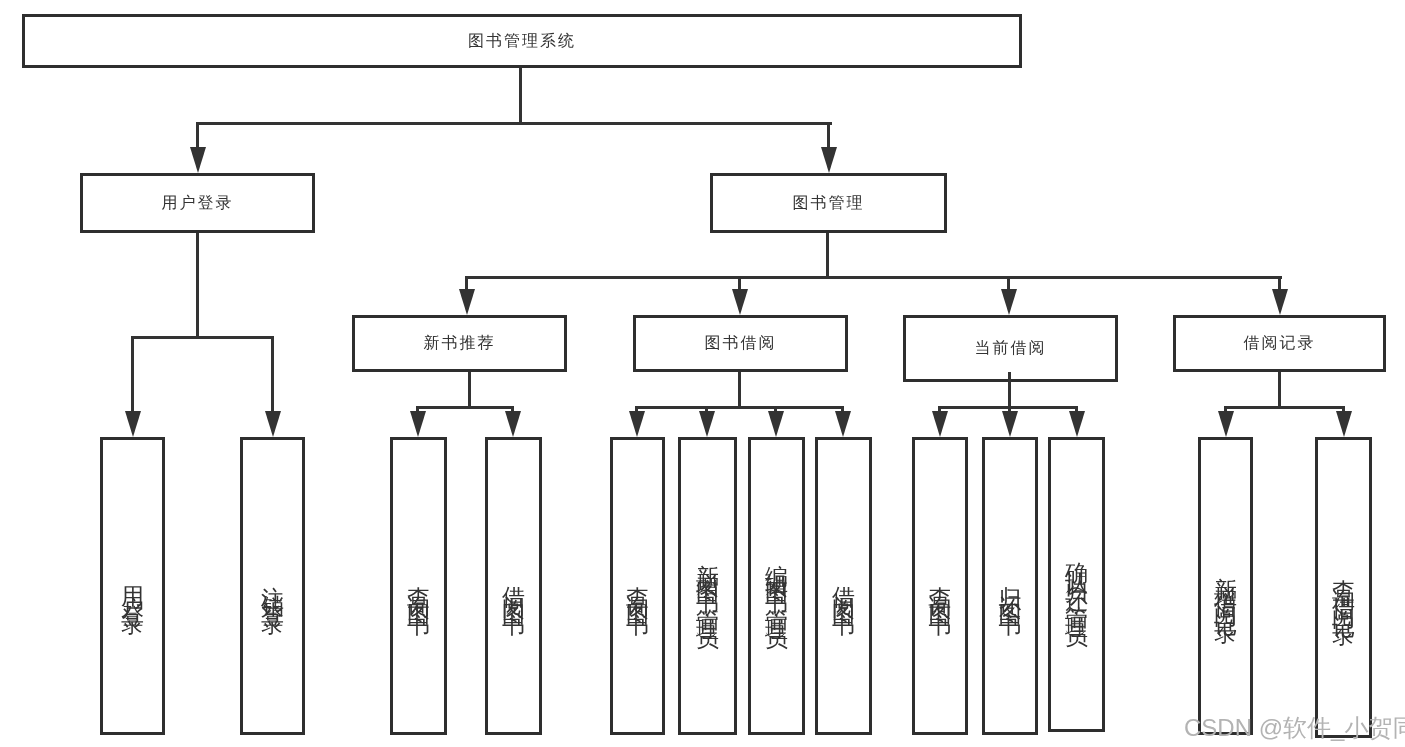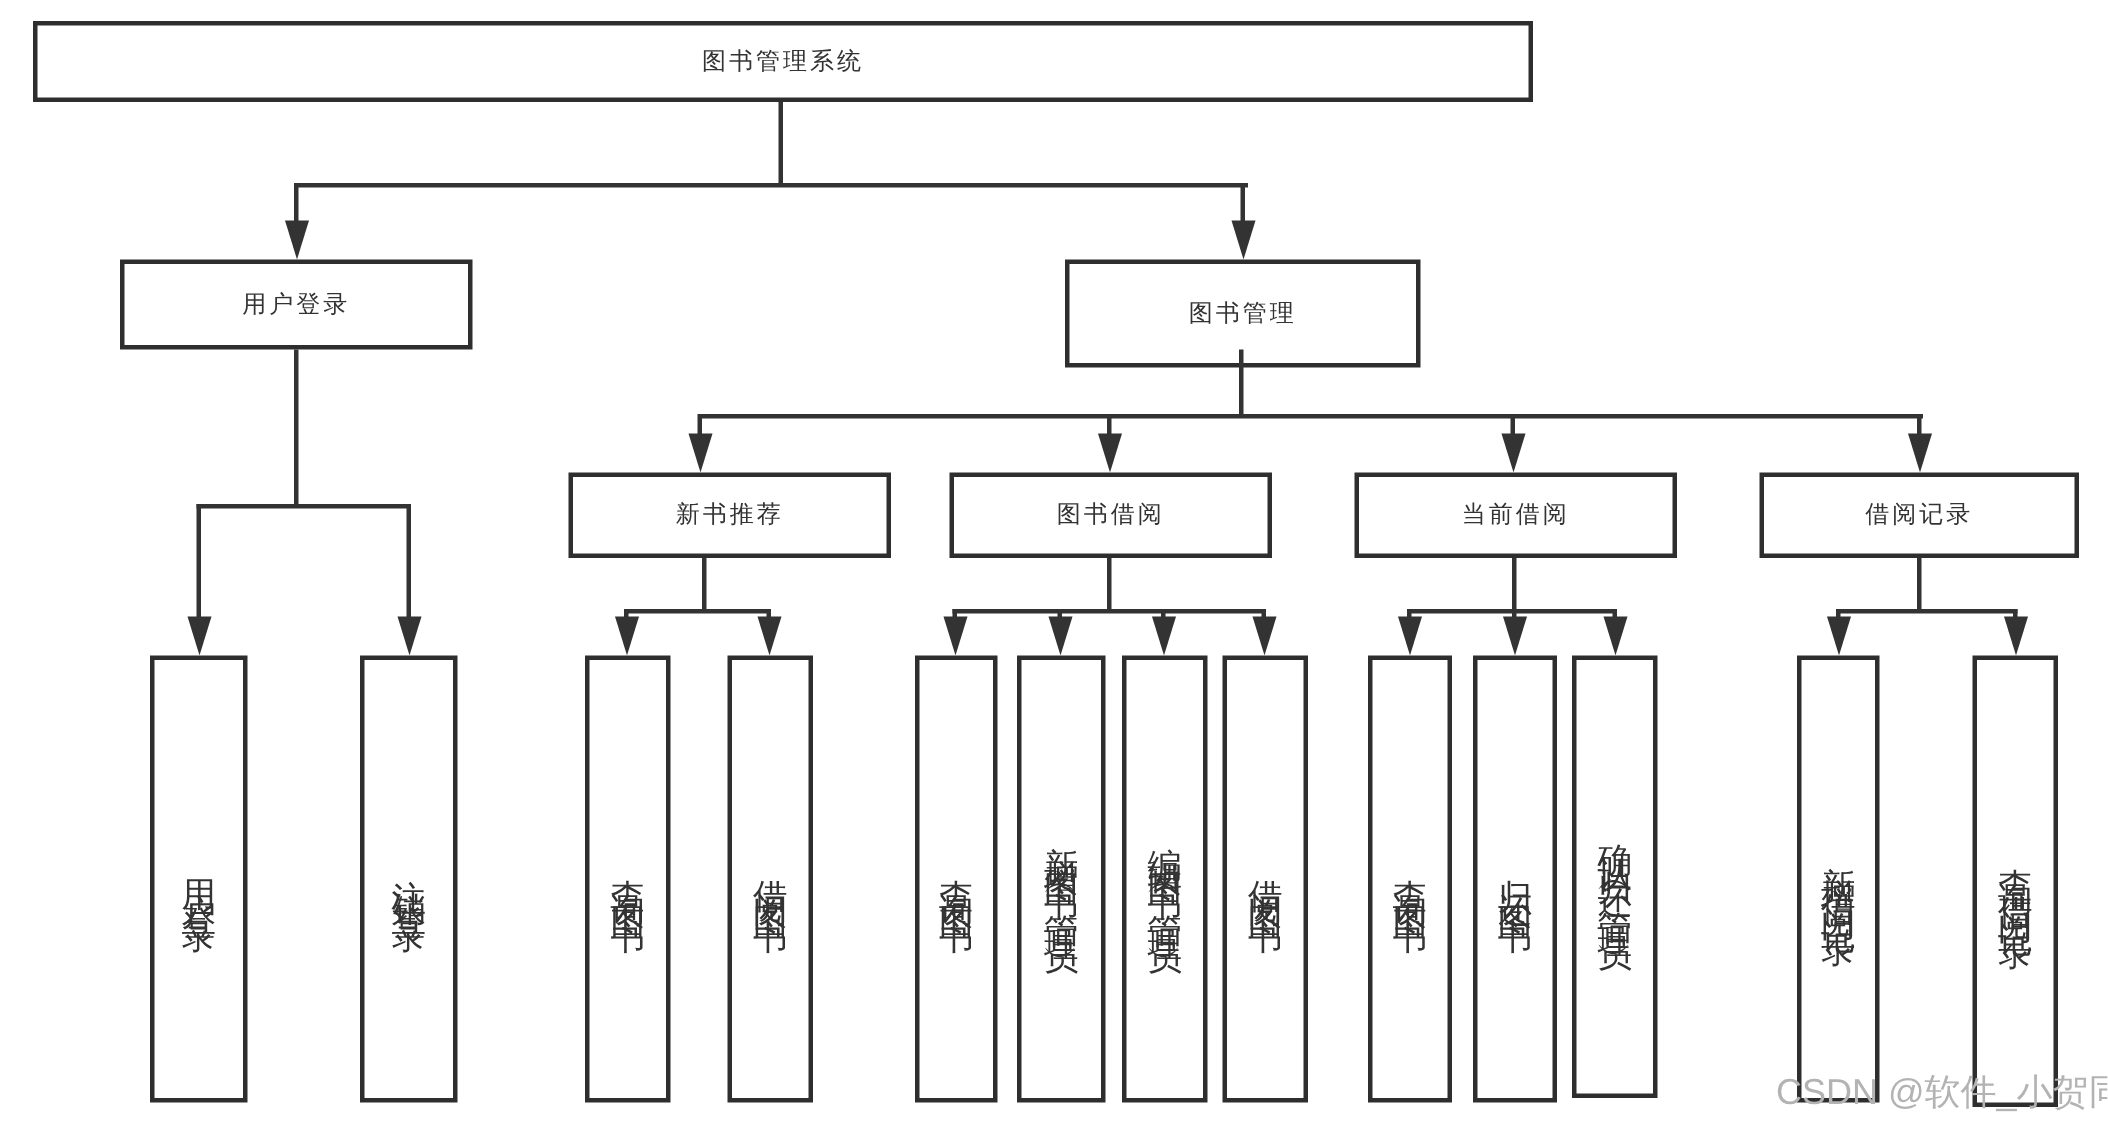--- a/index.html
+++ b/index.html
@@ -37,43 +37,43 @@
   <div class="box hbox" style="left:22px;top:14px;width:1000px;height:54px">图书管理系统</div>
 
   <div class="vline" style="left:519px;top:68px;height:54px"></div>
   <div class="hline" style="left:196px;top:122px;width:636px"></div>
   <div class="vline" style="left:196px;top:122px;height:28px"></div>
   <div class="arr" style="left:190px;top:147px"></div>
   <div class="vline" style="left:827px;top:122px;height:28px"></div>
   <div class="arr" style="left:821px;top:147px"></div>
 
   <div class="box hbox" style="left:80px;top:173px;width:235px;height:60px">用户登录</div>
-  <div class="box hbox" style="left:710px;top:173px;width:237px;height:72px">图书管理</div>
+  <div class="box hbox" style="left:710px;top:173px;width:237px;height:60px">图书管理</div>
 
   <div class="vline" style="left:196px;top:233px;height:103px"></div>
   <div class="hline" style="left:131px;top:336px;width:142px"></div>
   <div class="vline" style="left:131px;top:336px;height:77px"></div>
   <div class="arr" style="left:125px;top:411px"></div>
   <div class="vline" style="left:271px;top:336px;height:77px"></div>
   <div class="arr" style="left:265px;top:411px"></div>
 
   <div class="vline" style="left:826px;top:233px;height:43px"></div>
   <div class="hline" style="left:466px;top:276px;width:816px"></div>
   <div class="vline" style="left:465px;top:276px;height:15px"></div>
   <div class="arr" style="left:459px;top:289px"></div>
   <div class="vline" style="left:738px;top:276px;height:15px"></div>
   <div class="arr" style="left:732px;top:289px"></div>
   <div class="vline" style="left:1007px;top:276px;height:15px"></div>
   <div class="arr" style="left:1001px;top:289px"></div>
   <div class="vline" style="left:1278px;top:276px;height:15px"></div>
   <div class="arr" style="left:1272px;top:289px"></div>
 
-  <div class="box hbox" style="left:379px;top:315px;width:215px;height:57px">新书推荐</div>
+  <div class="box hbox" style="left:352px;top:315px;width:215px;height:57px">新书推荐</div>
   <div class="box hbox" style="left:633px;top:315px;width:215px;height:57px">图书借阅</div>
-  <div class="box hbox" style="left:903px;top:315px;width:215px;height:57px">当前借阅</div>
+  <div class="box hbox" style="left:903px;top:315px;width:215px;height:67px">当前借阅</div>
   <div class="box hbox" style="left:1173px;top:315px;width:213px;height:57px">借阅记录</div>
 
   <div class="vline" style="left:468px;top:372px;height:34px"></div>
   <div class="hline" style="left:416px;top:406px;width:98px"></div>
   <div class="vline" style="left:416px;top:406px;height:7px"></div>
   <div class="arr" style="left:410px;top:411px"></div>
   <div class="vline" style="left:511px;top:406px;height:7px"></div>
   <div class="arr" style="left:505px;top:411px"></div>
 
   <div class="vline" style="left:738px;top:372px;height:34px"></div>

